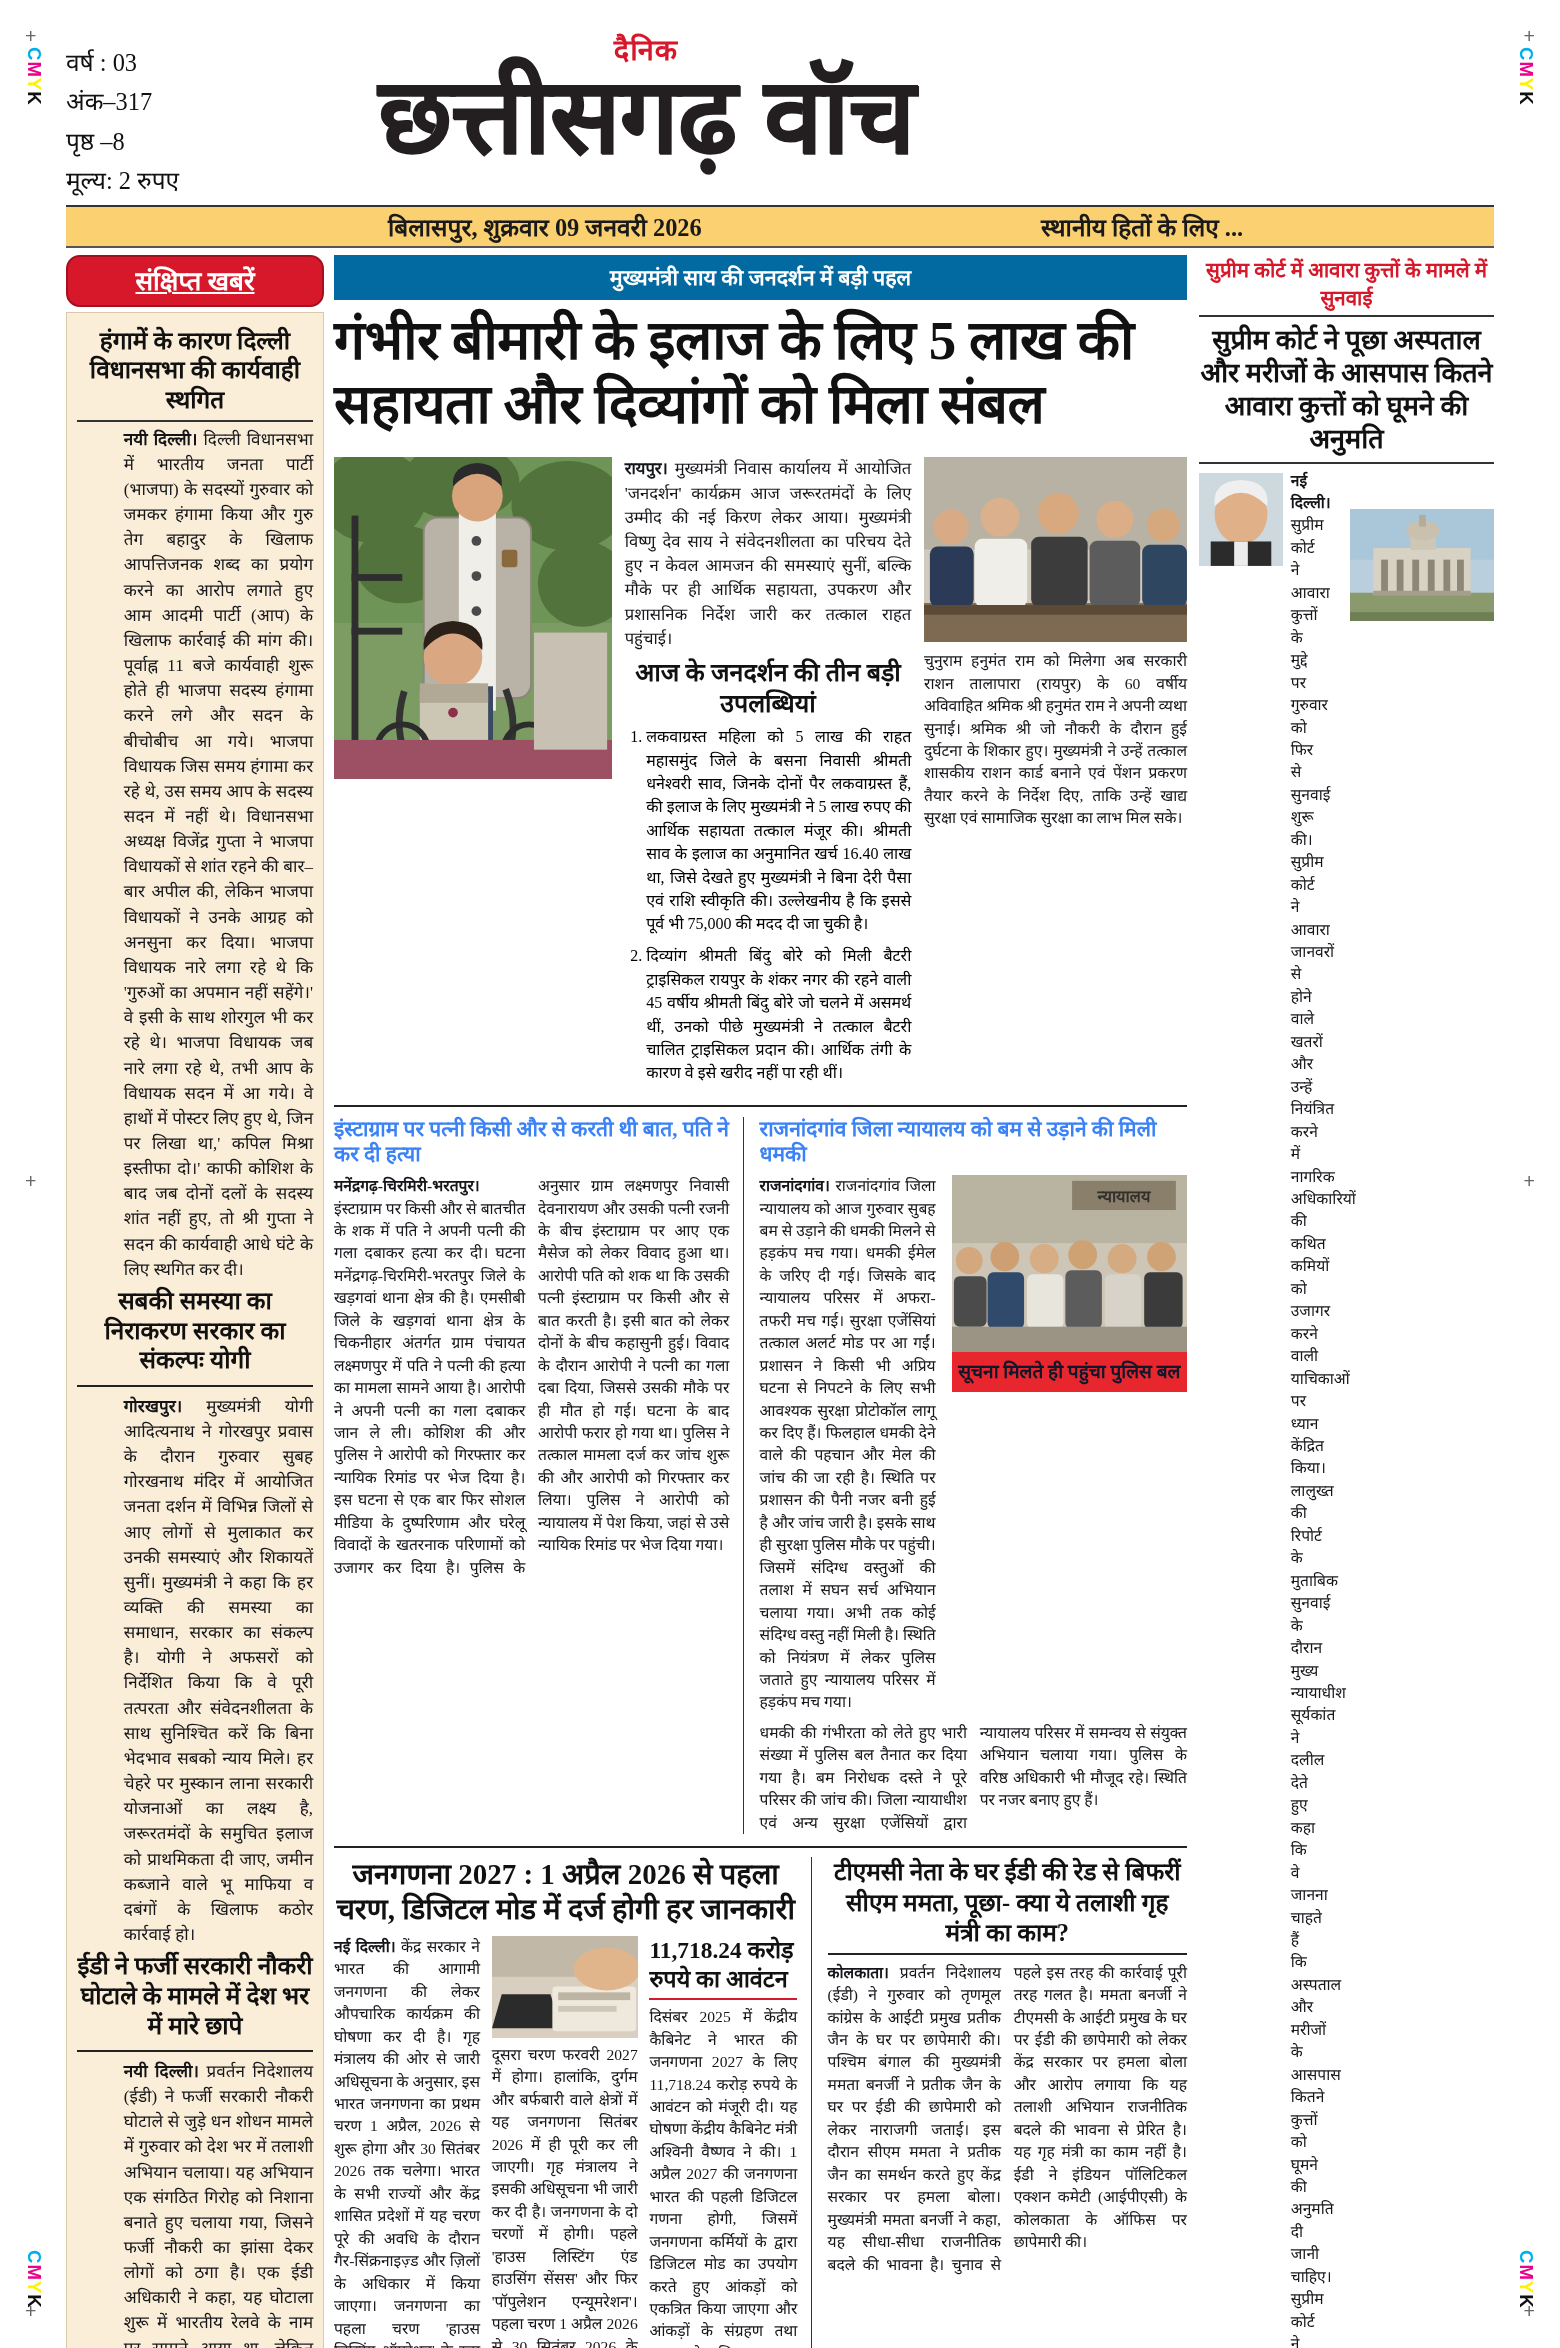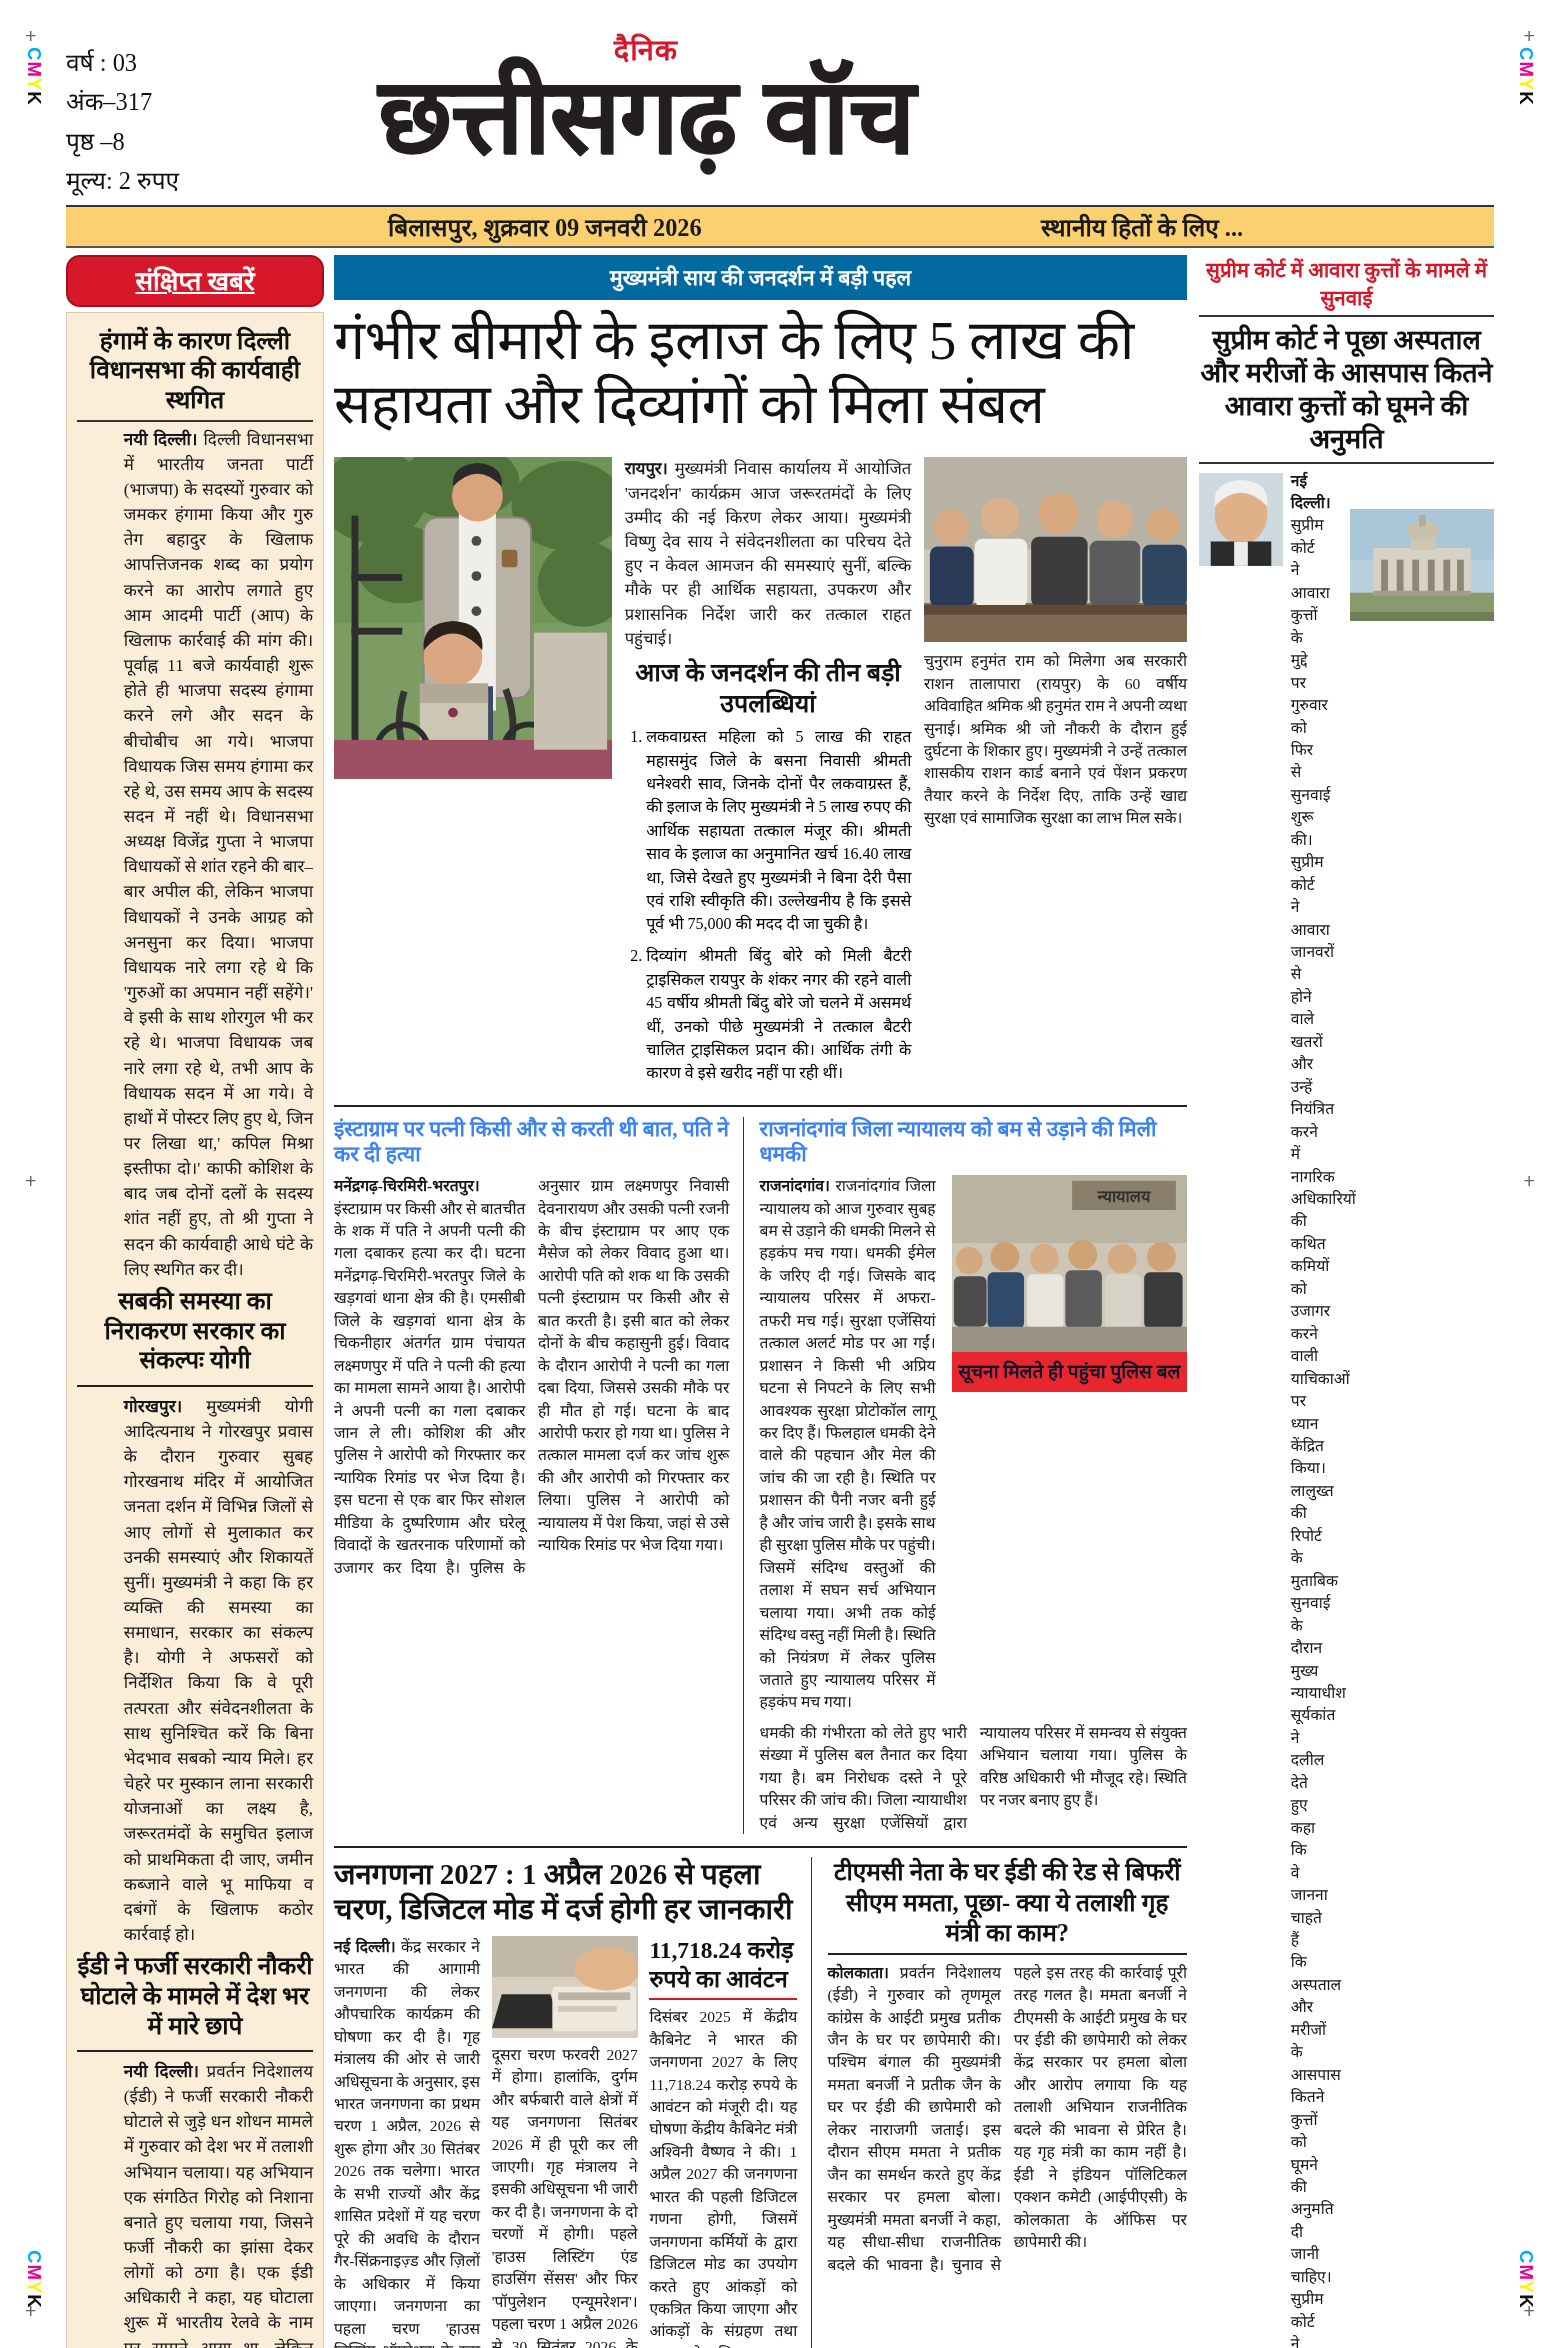--- a/index.html
+++ b/index.html
@@ -84,21 +84,21 @@
     color:#15161a; letter-spacing:0.1px; hyphens:auto;margin-left:47px;
   }
   .brief-text b { font-weight:bold; }
 
   
   .kicker-blue {
     background:#0369a1; color:#fff; font-weight:bold;
     font-size:21.5px; text-align:center; padding:6.8px 0 8.8px;
   }
   .lead-head {
-    font-weight:normal; font-size:55px; line-height:1.17;
+    font-weight:bold; font-size:55px; line-height:1.17;
     color:#111; text-align:left; margin:8.8px 0 7.8px;
     letter-spacing:-0.5px;
   }
 
   .red-kicker {
     color:#d7182a; font-weight:bold; font-size:20.5px;
     text-align:center; padding-bottom:3.9px;
     border-bottom:2px solid #333;
   }
   .c-head {
@@ -117,21 +117,21 @@
   .cols2 { column-count:2; column-gap:12.7px; }
 
   
   .photo { position:relative; overflow:hidden; background:#cfd6dc; }
   .cap-red {
     background:#e8262d; color:#0f172a; font-weight:bold;
     font-size:19px; text-align:center; padding:5.9px 0 7.8px;
   }
   .sub-head {
     font-weight:bold; font-size:39px; line-height:1.2;
-    text-align:left; color:#111;
+    text-align:center; color:#111;
   }
   .sub-head-l { font-weight:bold; font-size:21px; line-height:1.2; color:#3b82f6; }
 
   .mini-head {
     font-weight:bold; font-size:23.4px; line-height:1.25;
     color:#111; text-align:center; margin-bottom:3.9px;
   }
   .mini-head.left { text-align:left; }
   .redline { border-bottom:2px solid #d7182a; margin:2.9px 0 5.9px; }
   .blkline { border-bottom:2px solid #222; margin:3.9px 0 6.8px; }

